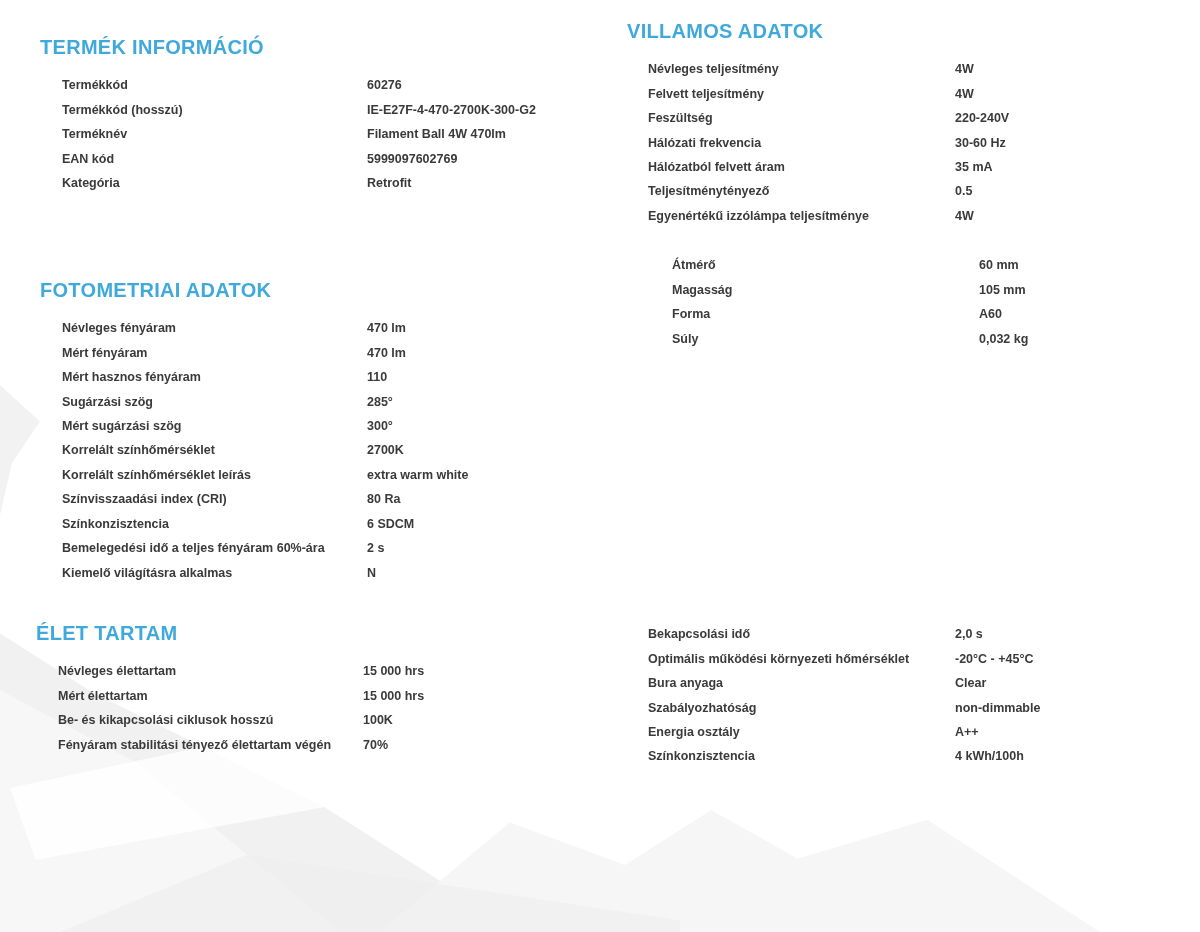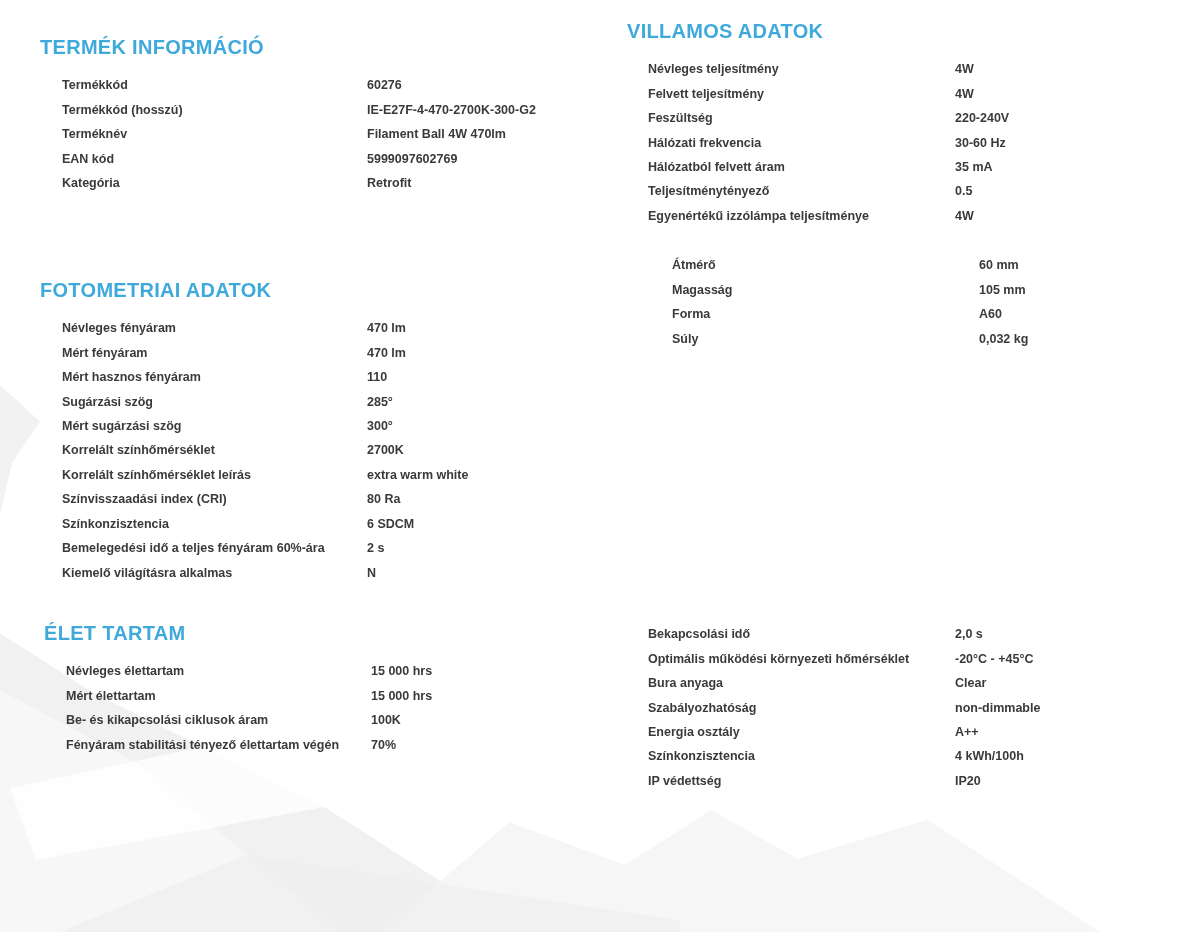--- a/index.html
+++ b/index.html
@@ -74,21 +74,21 @@
     font-size: 12.5px;
     font-weight: 600;
     color: #3a3a3a;
     white-space: nowrap;
   }
 
   #sec-termek       { left: 40px;  top: 36px;  width: 560px; }
   #sec-villamos     { left: 627px; top: 20px;  width: 573px; }
   #sec-dimensions   { left: 651px; top: 253px; width: 573px; }
   #sec-fotometriai  { left: 40px;  top: 279px; width: 560px; }
-  #sec-elettartam   { left: 44px;  top: 622px; width: 560px; }
+  #sec-elettartam   { left: 36px;  top: 622px; width: 560px; }
   #sec-tovabbi      { left: 627px; top: 622px; width: 573px; }
 </style>
 </head>
 <body>
 
 <div id="page">
 
   <div class="bg-shape bg-e"></div>
   <div class="bg-shape bg-a"></div>
   <div class="bg-shape bg-b"></div>
@@ -232,21 +232,21 @@
     <div class="rows">
         <div class="spec-row">
           <span class="spec-label">Névleges élettartam</span>
           <span class="spec-value">15 000 hrs</span>
         </div>
         <div class="spec-row">
           <span class="spec-label">Mért élettartam</span>
           <span class="spec-value">15 000 hrs</span>
         </div>
         <div class="spec-row">
-          <span class="spec-label">Be- és kikapcsolási ciklusok áram</span>
+          <span class="spec-label">Be- és kikapcsolási ciklusok hosszú</span>
           <span class="spec-value">100K</span>
         </div>
         <div class="spec-row">
           <span class="spec-label">Fényáram stabilitási tényező élettartam végén</span>
           <span class="spec-value">70%</span>
         </div>
       </div>
   </div>
 
   <div class="section col-right" id="sec-tovabbi">
@@ -268,20 +268,16 @@
           <span class="spec-value">non-dimmable</span>
         </div>
         <div class="spec-row">
           <span class="spec-label">Energia osztály</span>
           <span class="spec-value">A++</span>
         </div>
         <div class="spec-row">
           <span class="spec-label">Színkonzisztencia</span>
           <span class="spec-value">4 kWh/100h</span>
         </div>
-        <div class="spec-row">
-          <span class="spec-label">IP védettség</span>
-          <span class="spec-value">IP20</span>
-        </div>
       </div>
   </div>
 
 </div>
 
 </body></html>

